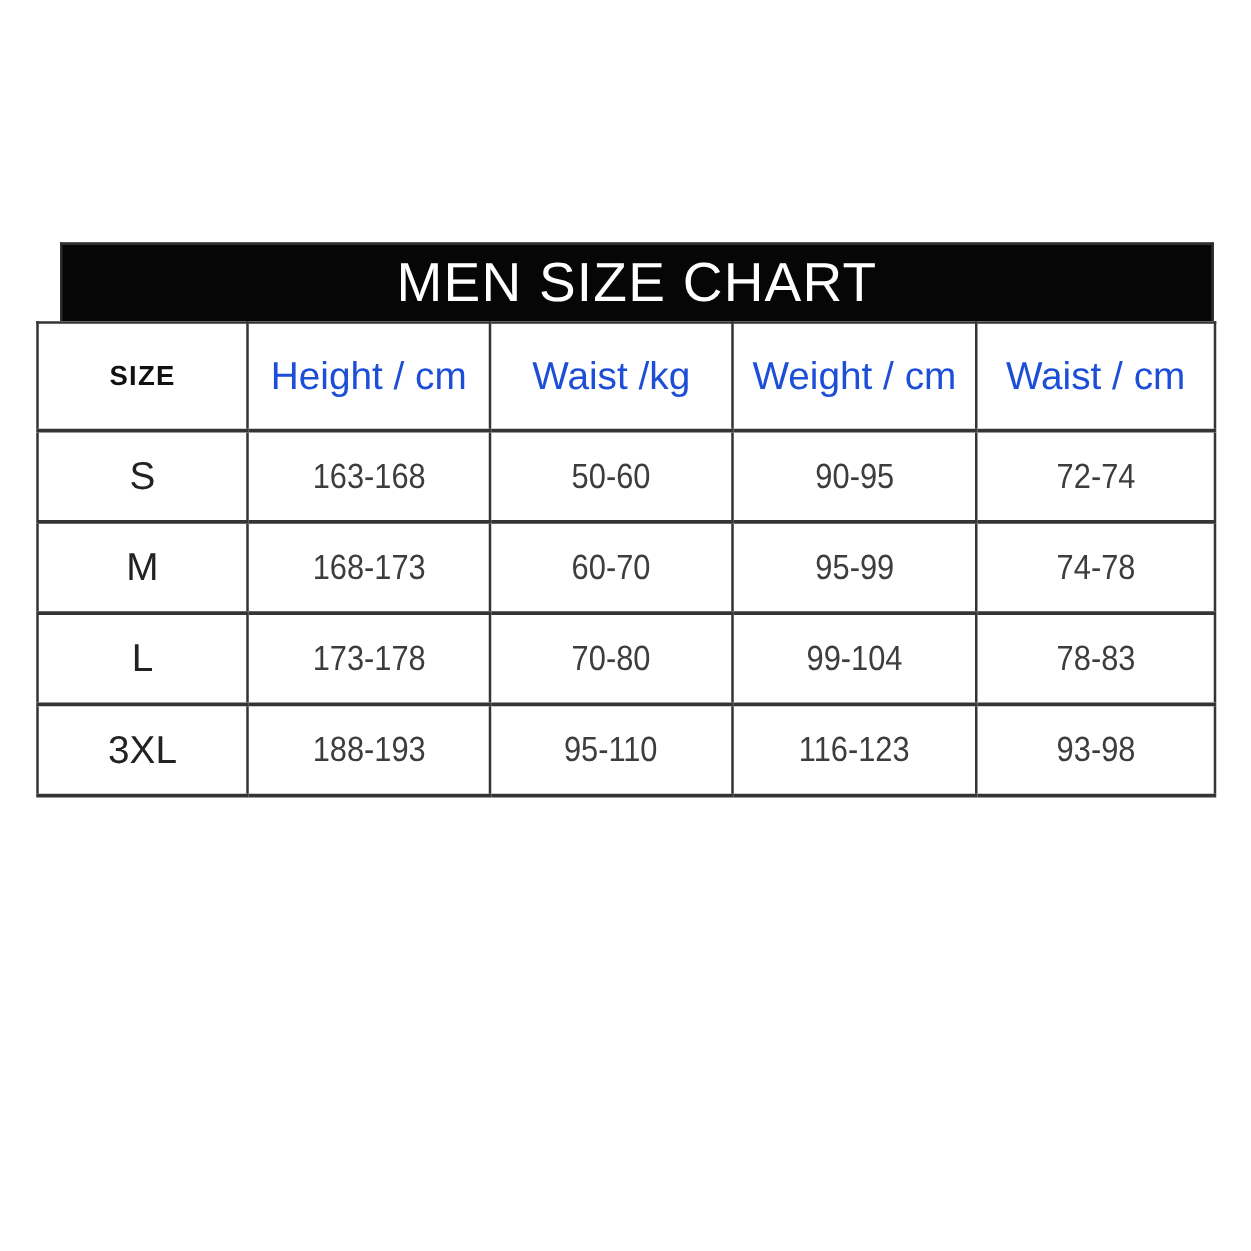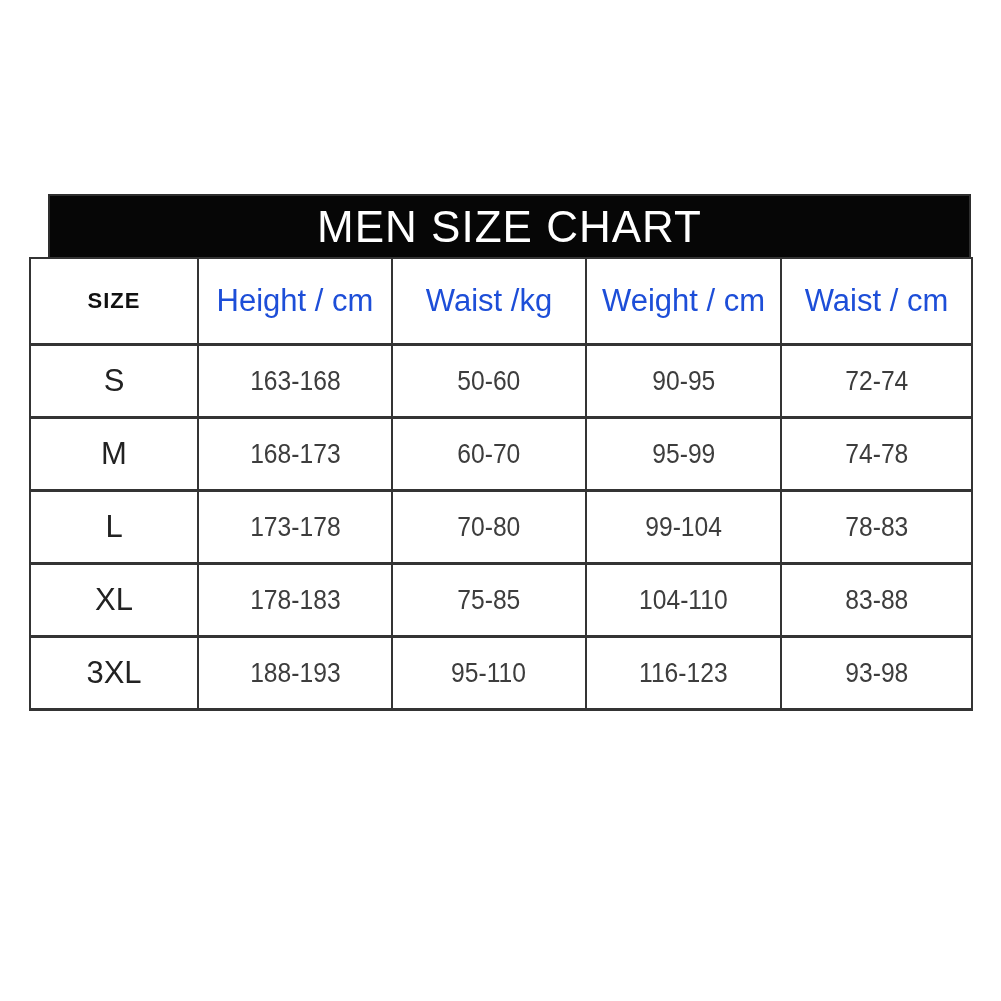--- a/index.html
+++ b/index.html
@@ -127,27 +127,20 @@
         <td><span class="val">74-78</span></td>
       </tr>
       <tr>
         <td class="size-label">L</td>
         <td><span class="val">173-178</span></td>
         <td><span class="val">70-80</span></td>
         <td><span class="val">99-104</span></td>
         <td><span class="val">78-83</span></td>
       </tr>
       <tr>
-        <td class="size-label">XL</td>
-        <td><span class="val">178-183</span></td>
-        <td><span class="val">75-85</span></td>
-        <td><span class="val">104-110</span></td>
-        <td><span class="val">83-88</span></td>
-      </tr>
-      <tr>
         <td class="size-label">3XL</td>
         <td><span class="val">188-193</span></td>
         <td><span class="val">95-110</span></td>
         <td><span class="val">116-123</span></td>
         <td><span class="val">93-98</span></td>
       </tr>
     </tbody>
   </table>
 
 </div>

